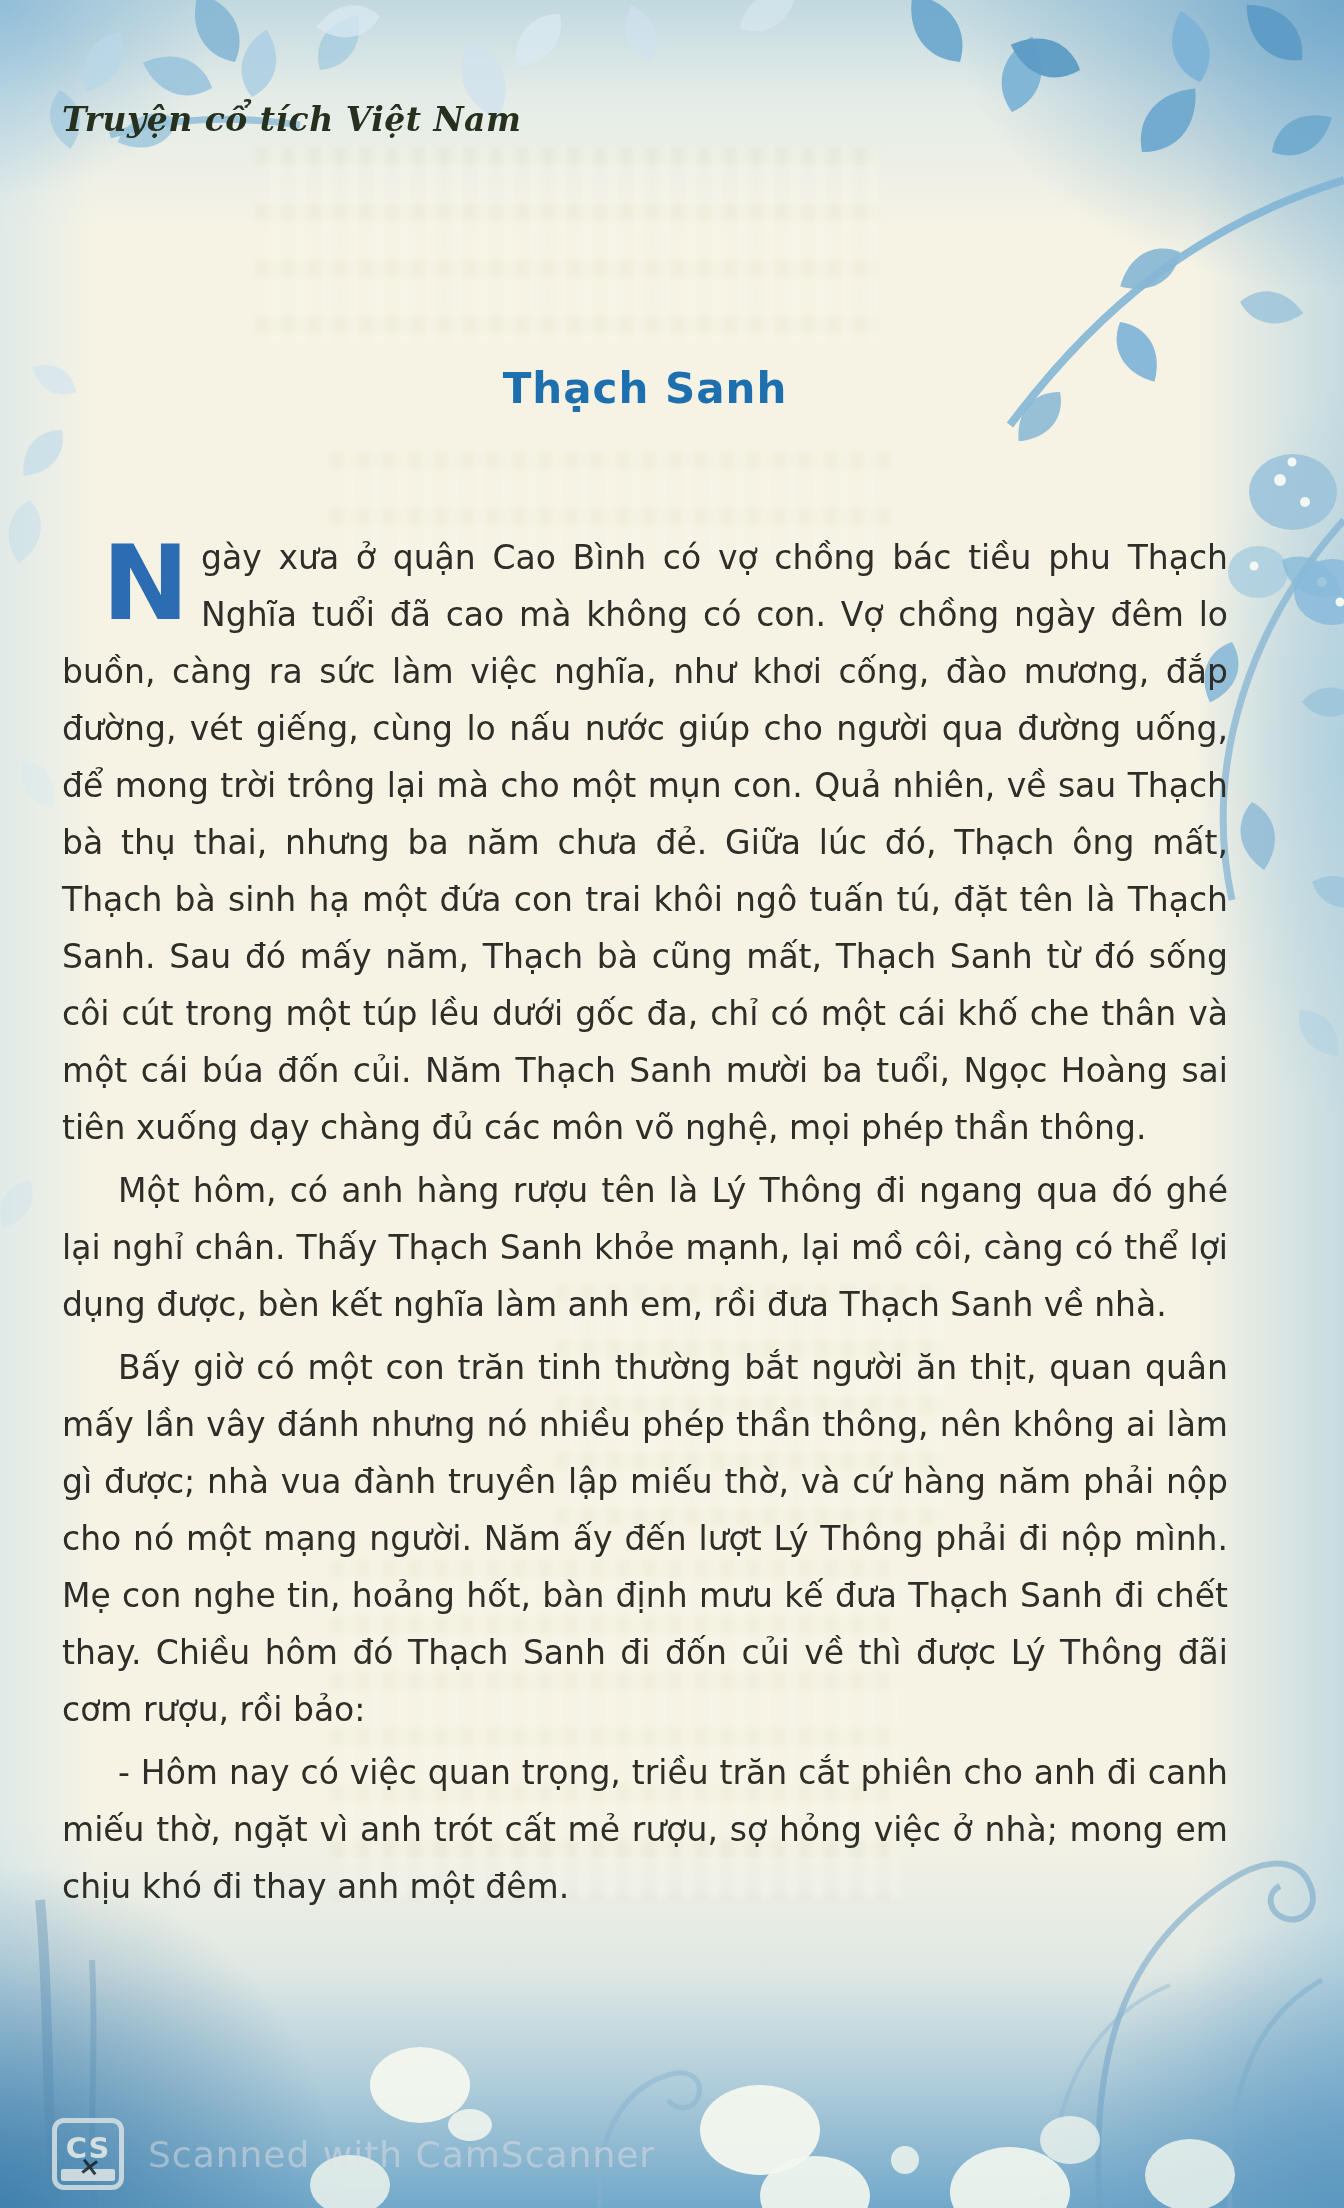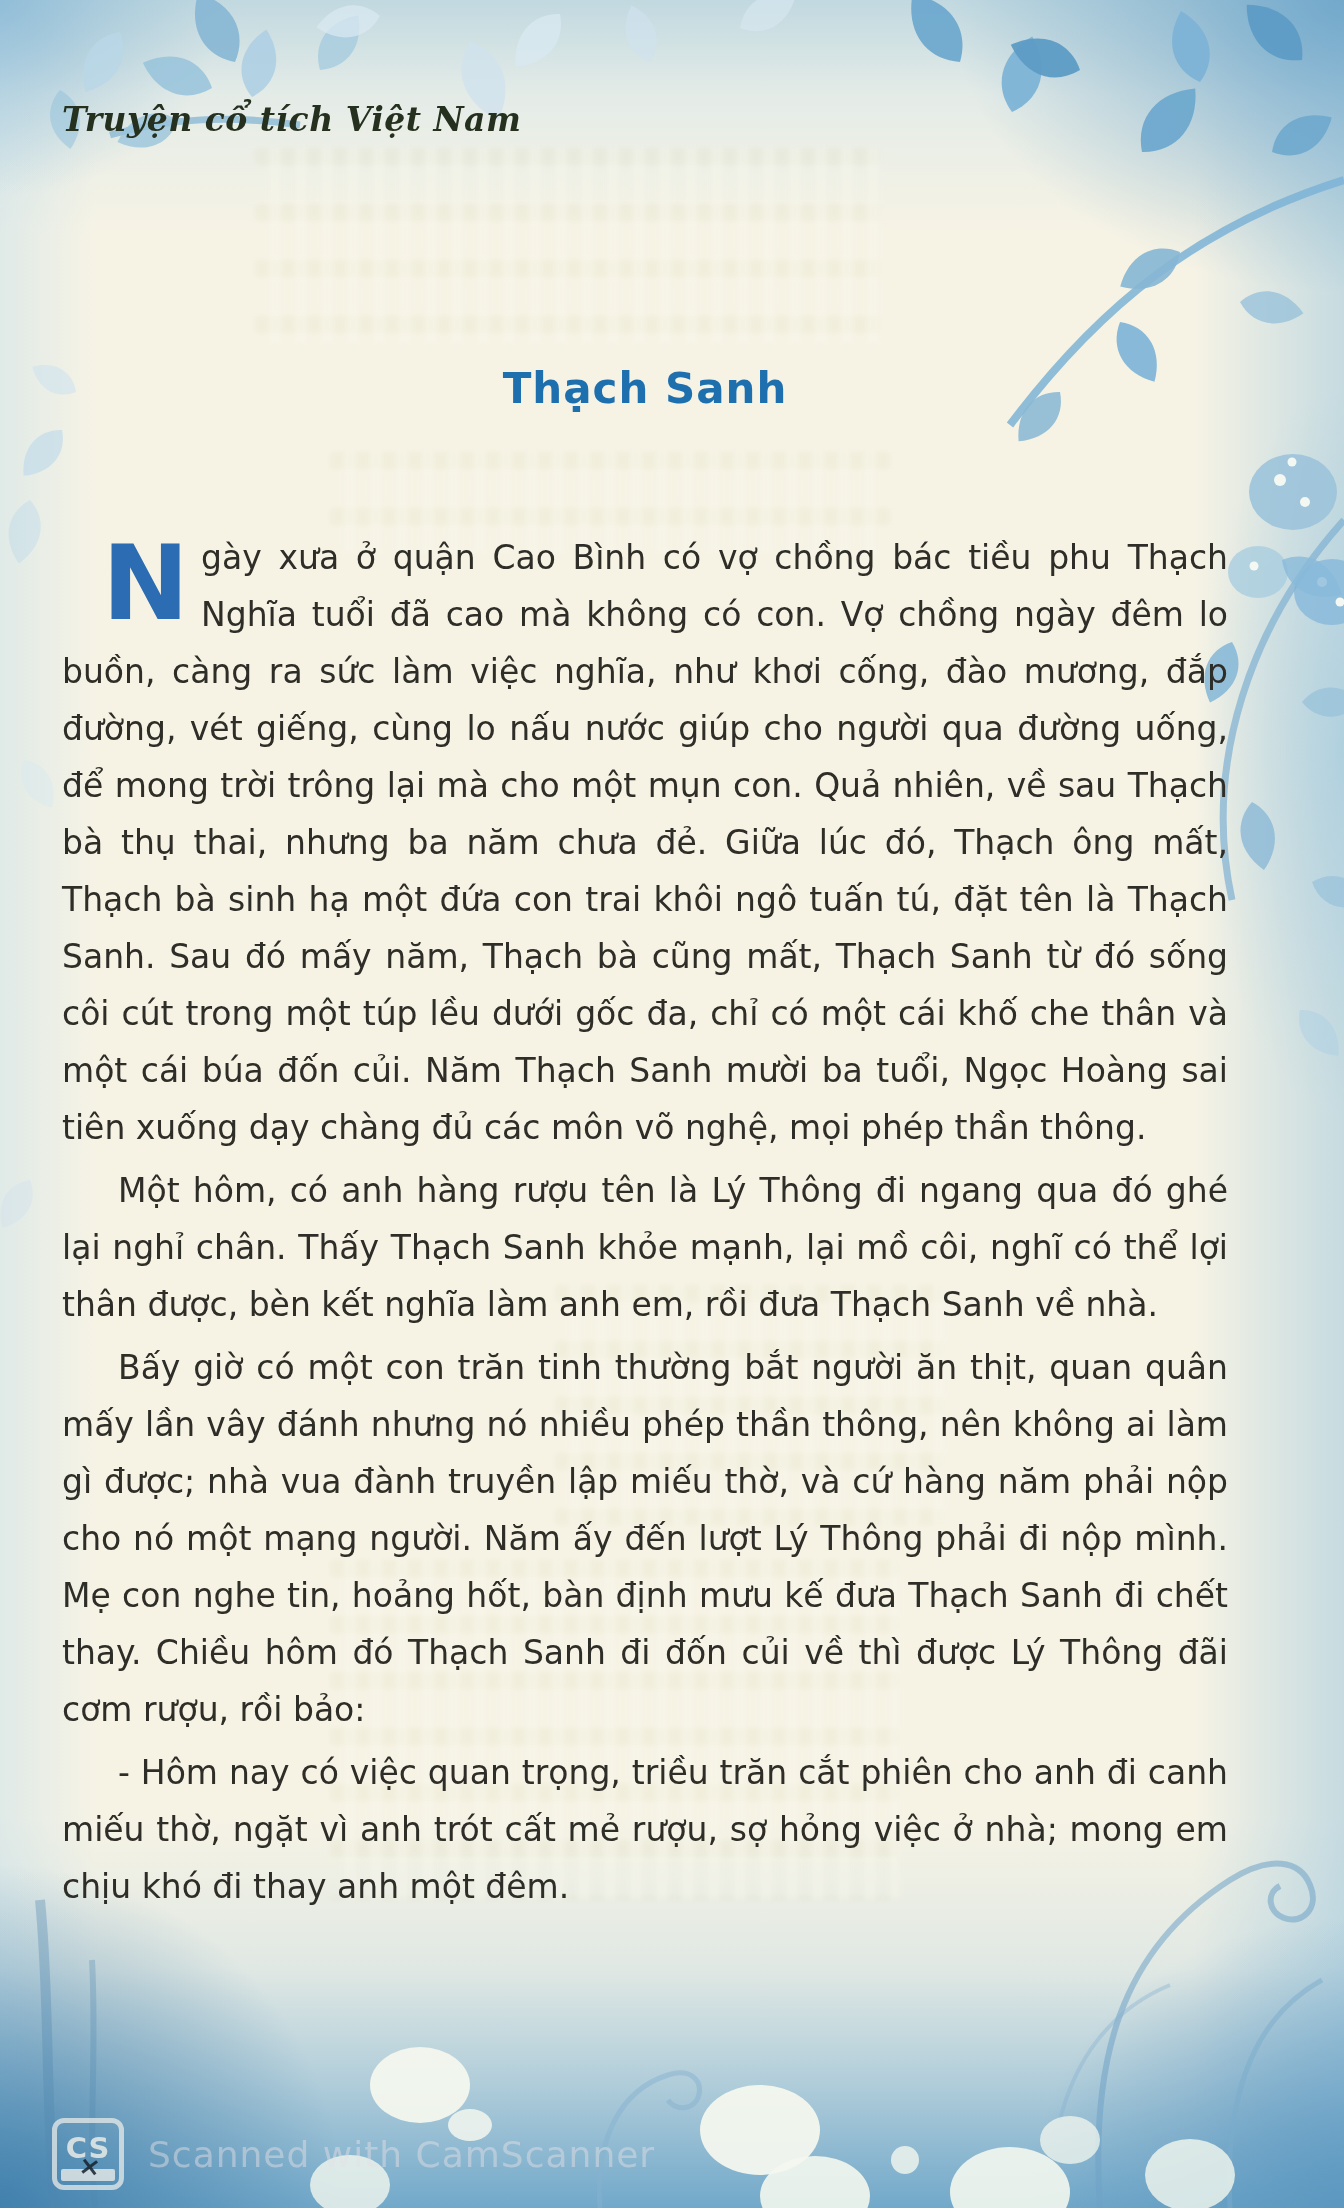--- a/index.html
+++ b/index.html
@@ -172,21 +172,21 @@
 <div class="ghost ghost4"></div>
 
 <div class="content">
   <p class="series-title">Truyện cổ tích Việt Nam</p>
   <h1 class="story-title">Thạch Sanh</h1>
 
   <div class="body-text">
     <p class="para">
       <span class="dropcap">N</span><span>gày xưa ở quận Cao Bình có vợ chồng bác tiều phu Thạch Nghĩa tuổi đã cao mà không có con. Vợ chồng ngày đêm lo buồn, càng ra sức làm việc nghĩa, như khơi cống, đào mương, đắp đường, vét giếng, cùng lo nấu nước giúp cho người qua đường uống, để mong trời trông lại mà cho một mụn con. Quả nhiên, về sau Thạch bà thụ thai, nhưng ba năm chưa đẻ. Giữa lúc đó, Thạch ông mất, Thạch bà sinh hạ một đứa con trai khôi ngô tuấn tú, đặt tên là Thạch Sanh. Sau đó mấy năm, Thạch bà cũng mất, Thạch Sanh từ đó sống côi cút trong một túp lều dưới gốc đa, chỉ có một cái khố che thân và một cái búa đốn củi. Năm Thạch Sanh mười ba tuổi, Ngọc Hoàng sai tiên xuống dạy chàng đủ các môn võ nghệ, mọi phép thần thông.</span>
     </p>
-    <p class="para indent">Một hôm, có anh hàng rượu tên là Lý Thông đi ngang qua đó ghé lại nghỉ chân. Thấy Thạch Sanh khỏe mạnh, lại mồ côi, nghĩ có thể lợi thân được, bèn kết nghĩa làm anh em, rồi đưa Thạch Sanh về nhà.</p>
+    <p class="para indent">Một hôm, có anh hàng rượu tên là Lý Thông đi ngang qua đó ghé lại nghỉ chân. Thấy Thạch Sanh khỏe mạnh, lại mồ côi, càng có thể lợi dụng được, bèn kết nghĩa làm anh em, rồi đưa Thạch Sanh về nhà.</p>
     <p class="para indent">Bấy giờ có một con trăn tinh thường bắt người ăn thịt, quan quân mấy lần vây đánh nhưng nó nhiều phép thần thông, nên không ai làm gì được; nhà vua đành truyền lập miếu thờ, và cứ hàng năm phải nộp cho nó một mạng người. Năm ấy đến lượt Lý Thông phải đi nộp mình. Mẹ con nghe tin, hoảng hốt, bàn định mưu kế đưa Thạch Sanh đi chết thay. Chiều hôm đó Thạch Sanh đi đốn củi về thì được Lý Thông đãi cơm rượu, rồi bảo:</p>
     <p class="para indent">- Hôm nay có việc quan trọng, triều trăn cắt phiên cho anh đi canh miếu thờ, ngặt vì anh trót cất mẻ rượu, sợ hỏng việc ở nhà; mong em chịu khó đi thay anh một đêm.</p>
   </div>
 </div>
 
 <div class="watermark">
   <div class="cs-logo">
     <span class="cs-text">CS</span>
     <span class="cs-bar"></span>
     <span class="ink-mark">×</span>

